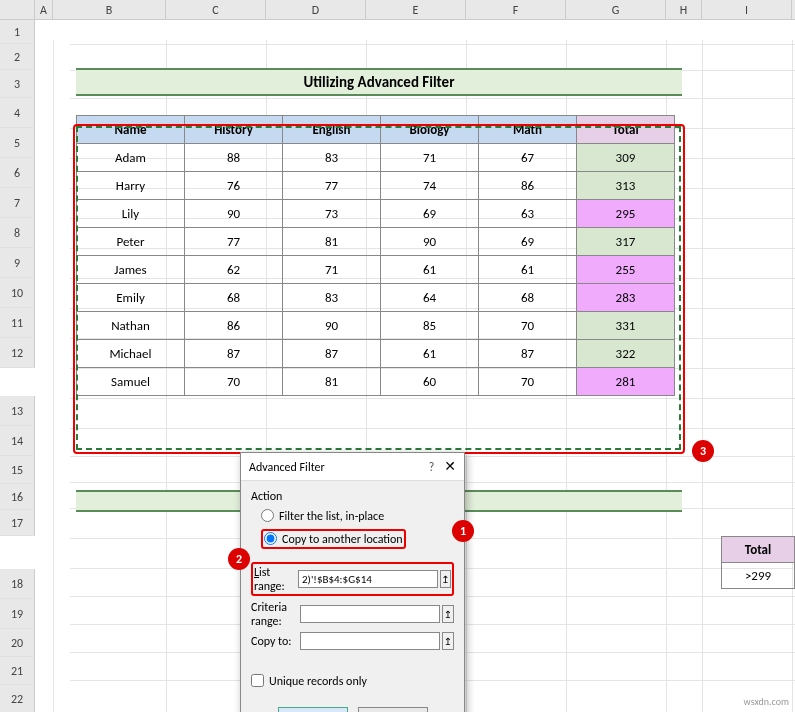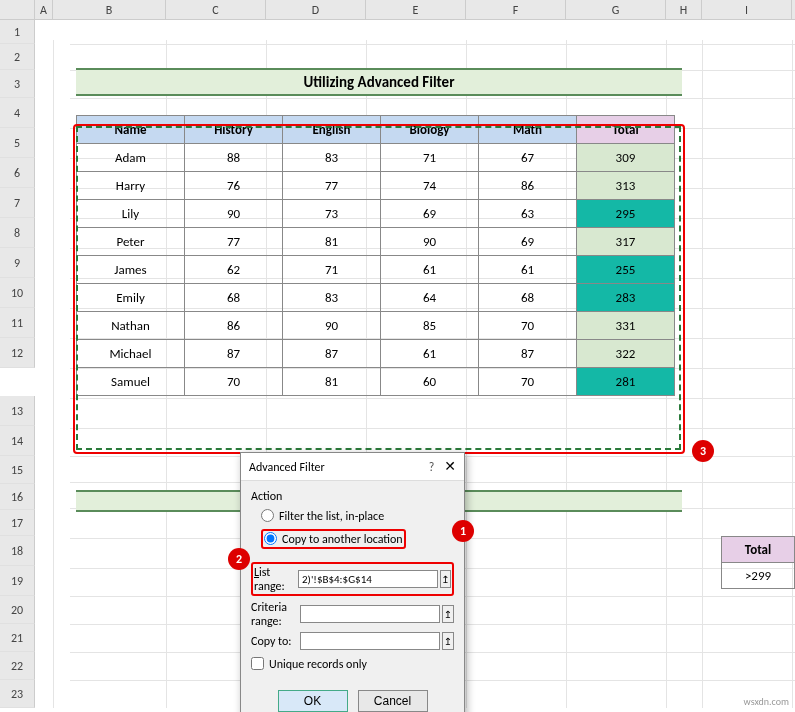--- a/index.html
+++ b/index.html
@@ -17,21 +17,21 @@
     
     .corner { width: 35px; height: 20px; background: #e8e8e8; border-right: 1px solid #ccc; border-bottom: 1px solid #ccc; }
     
     .title-bar { position: absolute; left: 41px; top: 48px; width: 606px; height: 28px; background: #e2efda; border-top: 2px solid #5a8c5a; border-bottom: 2px solid #5a8c5a; display: flex; align-items: center; justify-content: center; font-weight: bold; font-size: 15px; }
     
     .data-table { position: absolute; left: 41px; top: 95px; border-collapse: collapse; }
     .data-table th, .data-table td { border: 1px solid #888; padding: 5px 8px; text-align: center; height: 28px; }
     .data-table th { background: #c5d9f1; font-weight: bold; }
     .data-table th.total-h { background: #e7cfe7; }
     .data-table td.total-good { background: #d8e8d0; }
-    .data-table td.total-bad { background: #14b8a6; }
+    .data-table td.total-bad { background: #f0abfc; }
     .col-name { width: 108px; }
     .col-subj { width: 98px; }
     .col-total { width: 98px; }
     
     .selection-outline { position: absolute; left: 38px; top: 104px; width: 612px; height: 330px; border: 2px solid #e00; border-radius: 4px; pointer-events: none; }
     .marching { position: absolute; left: 41px; top: 106px; width: 605px; height: 324px; border: 2px dashed #2a7a3a; pointer-events: none; }
     
     .badge { position: absolute; width: 22px; height: 22px; border-radius: 50%; background: #d00; color: #fff; display: flex; align-items: center; justify-content: center; font-weight: bold; font-size: 12px; }
     
     .dialog { position: absolute; left: 240px; top: 452px; width: 225px; background: #f0f0f0; border: 1px solid #888; box-shadow: 2px 2px 8px rgba(0,0,0,0.3); font-size: 12px; }
@@ -94,21 +94,21 @@
         <div class="row-header" style="height: 30px;">8</div>
         <div class="row-header" style="height: 30px;">9</div>
         <div class="row-header" style="height: 30px;">10</div>
         <div class="row-header" style="height: 30px;">11</div>
         <div class="row-header" style="height: 30px;">12</div>
         <div class="row-header" style="height: 30px; margin-top: 28px;">13</div>
         <div class="row-header" style="height: 30px;">14</div>
         <div class="row-header" style="height: 28px;">15</div>
         <div class="row-header" style="height: 26px;">16</div>
         <div class="row-header" style="height: 26px;">17</div>
-        <div class="row-header" style="height: 30px;">18</div>
+        <div class="row-header" style="height: 30px; margin-top: 33px;">18</div>
         <div class="row-header" style="height: 30px;">19</div>
         <div class="row-header" style="height: 28px;">20</div>
         <div class="row-header" style="height: 28px;">21</div>
         <div class="row-header" style="height: 28px;">22</div>
         <div class="row-header" style="height: 28px;">23</div>
       </div>
     <div class="cells" id="cells">
       <div id="gridlines">
           <div class="gridlines-v" style="left: 18px;"></div>
           <div class="gridlines-v" style="left: 131px;"></div>
@@ -278,21 +278,21 @@
     <div class="field-row">
       <label>Criteria range:</label>
       <input type="text" value="" style="">
       <div class="ref-btn">↥</div>
     </div>
     <div class="field-row">
       <label>Copy to:</label>
       <input type="text" value="" style="">
       <div class="ref-btn">↥</div>
     </div>
-    <div class="check-row" style="margin-left:0; margin-top:7px;">
+    <div class="check-row" style="margin-left:0; margin-top:24px;">
       <input type="checkbox" style="">
       <span>Unique records only</span>
     </div>
   </div>
   <div class="dlg-buttons">
     <button class="dlg-btn primary">OK</button>
     <button class="dlg-btn">Cancel</button>
   </div>
 </div>
 

